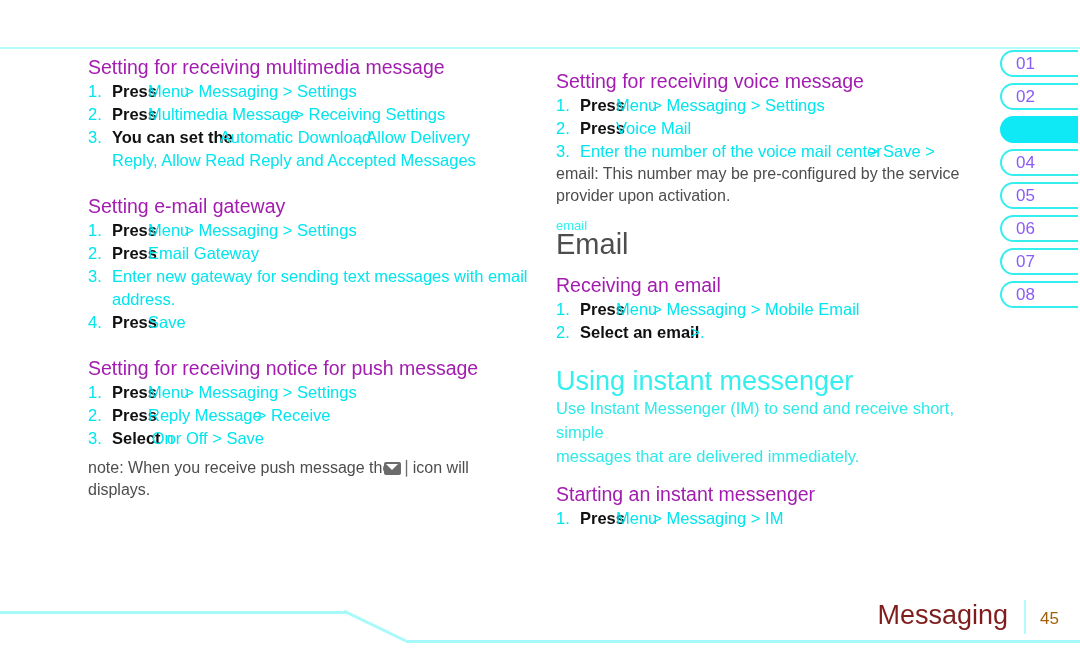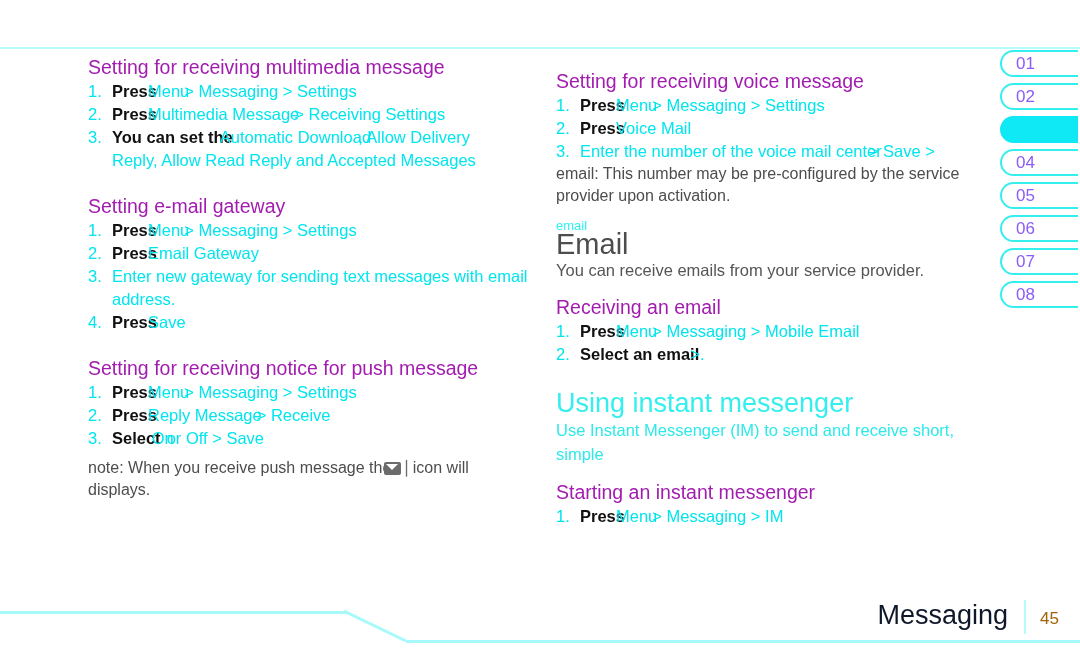--- a/index.html
+++ b/index.html
@@ -174,21 +174,21 @@
 
   
   .footer {
     position: absolute;
     right: 0; top: 600px;
     display: flex;
     align-items: baseline;
   }
   .footer-title {
     font-size: 27px;
-    color: #0f172a;
+    color: #7f1d1d;
     margin-right: 16px;
   }
   .footer-div {
     width: 2px; height: 34px;
     background: #b3fcfc;
     margin-right: 14px;
     align-self: center;
   }
   .footer-page {
     font-size: 17px;
@@ -300,41 +300,41 @@
         <div>email:  This number may be pre-configured by the service</div>
         <div>provider upon activation.</div>
       </div>
     </div>
 
     <div class="gap-lg"></div>
 
     <div class="blk email-head-wrap">
       <span class="ghost-email">email</span>
       <div class="h1 email">Email</div>
-      <div class="intro">You can receive emails from your service provider.</div>
       <div class="gap-md"></div>
       <div class="h2">Receiving an email</div>
       <ul class="steps">
         <li class="step">
           <span class="num">1.</span>
           <span class="lead">Press</span><span class="ov">Menu</span><span class="ov3">&gt; Messaging &gt; Mobile Email</span>
         </li>
         <li class="step">
           <span class="num">2.</span>
           <span class="lead">Select an email</span><span class="ov">&gt;</span><span>.</span>
         </li>
       </ul>
     </div>
 
     <div class="gap-lg"></div>
 
     <div class="blk">
       <div class="h1 solid">Using instant messenger</div>
       <div class="intro-cyan">
         <div>Use Instant Messenger (IM) to send and receive short, simple</div>
+        <div>messages that are delivered immediately.</div>
       </div>
       <div class="gap-md"></div>
       <div class="h2">Starting an instant messenger</div>
       <ul class="steps">
         <li class="step">
           <span class="num">1.</span>
           <span class="lead">Press</span><span class="ov">Menu</span><span class="ov3">&gt; Messaging &gt; IM</span>
         </li>
       </ul>
     </div>

